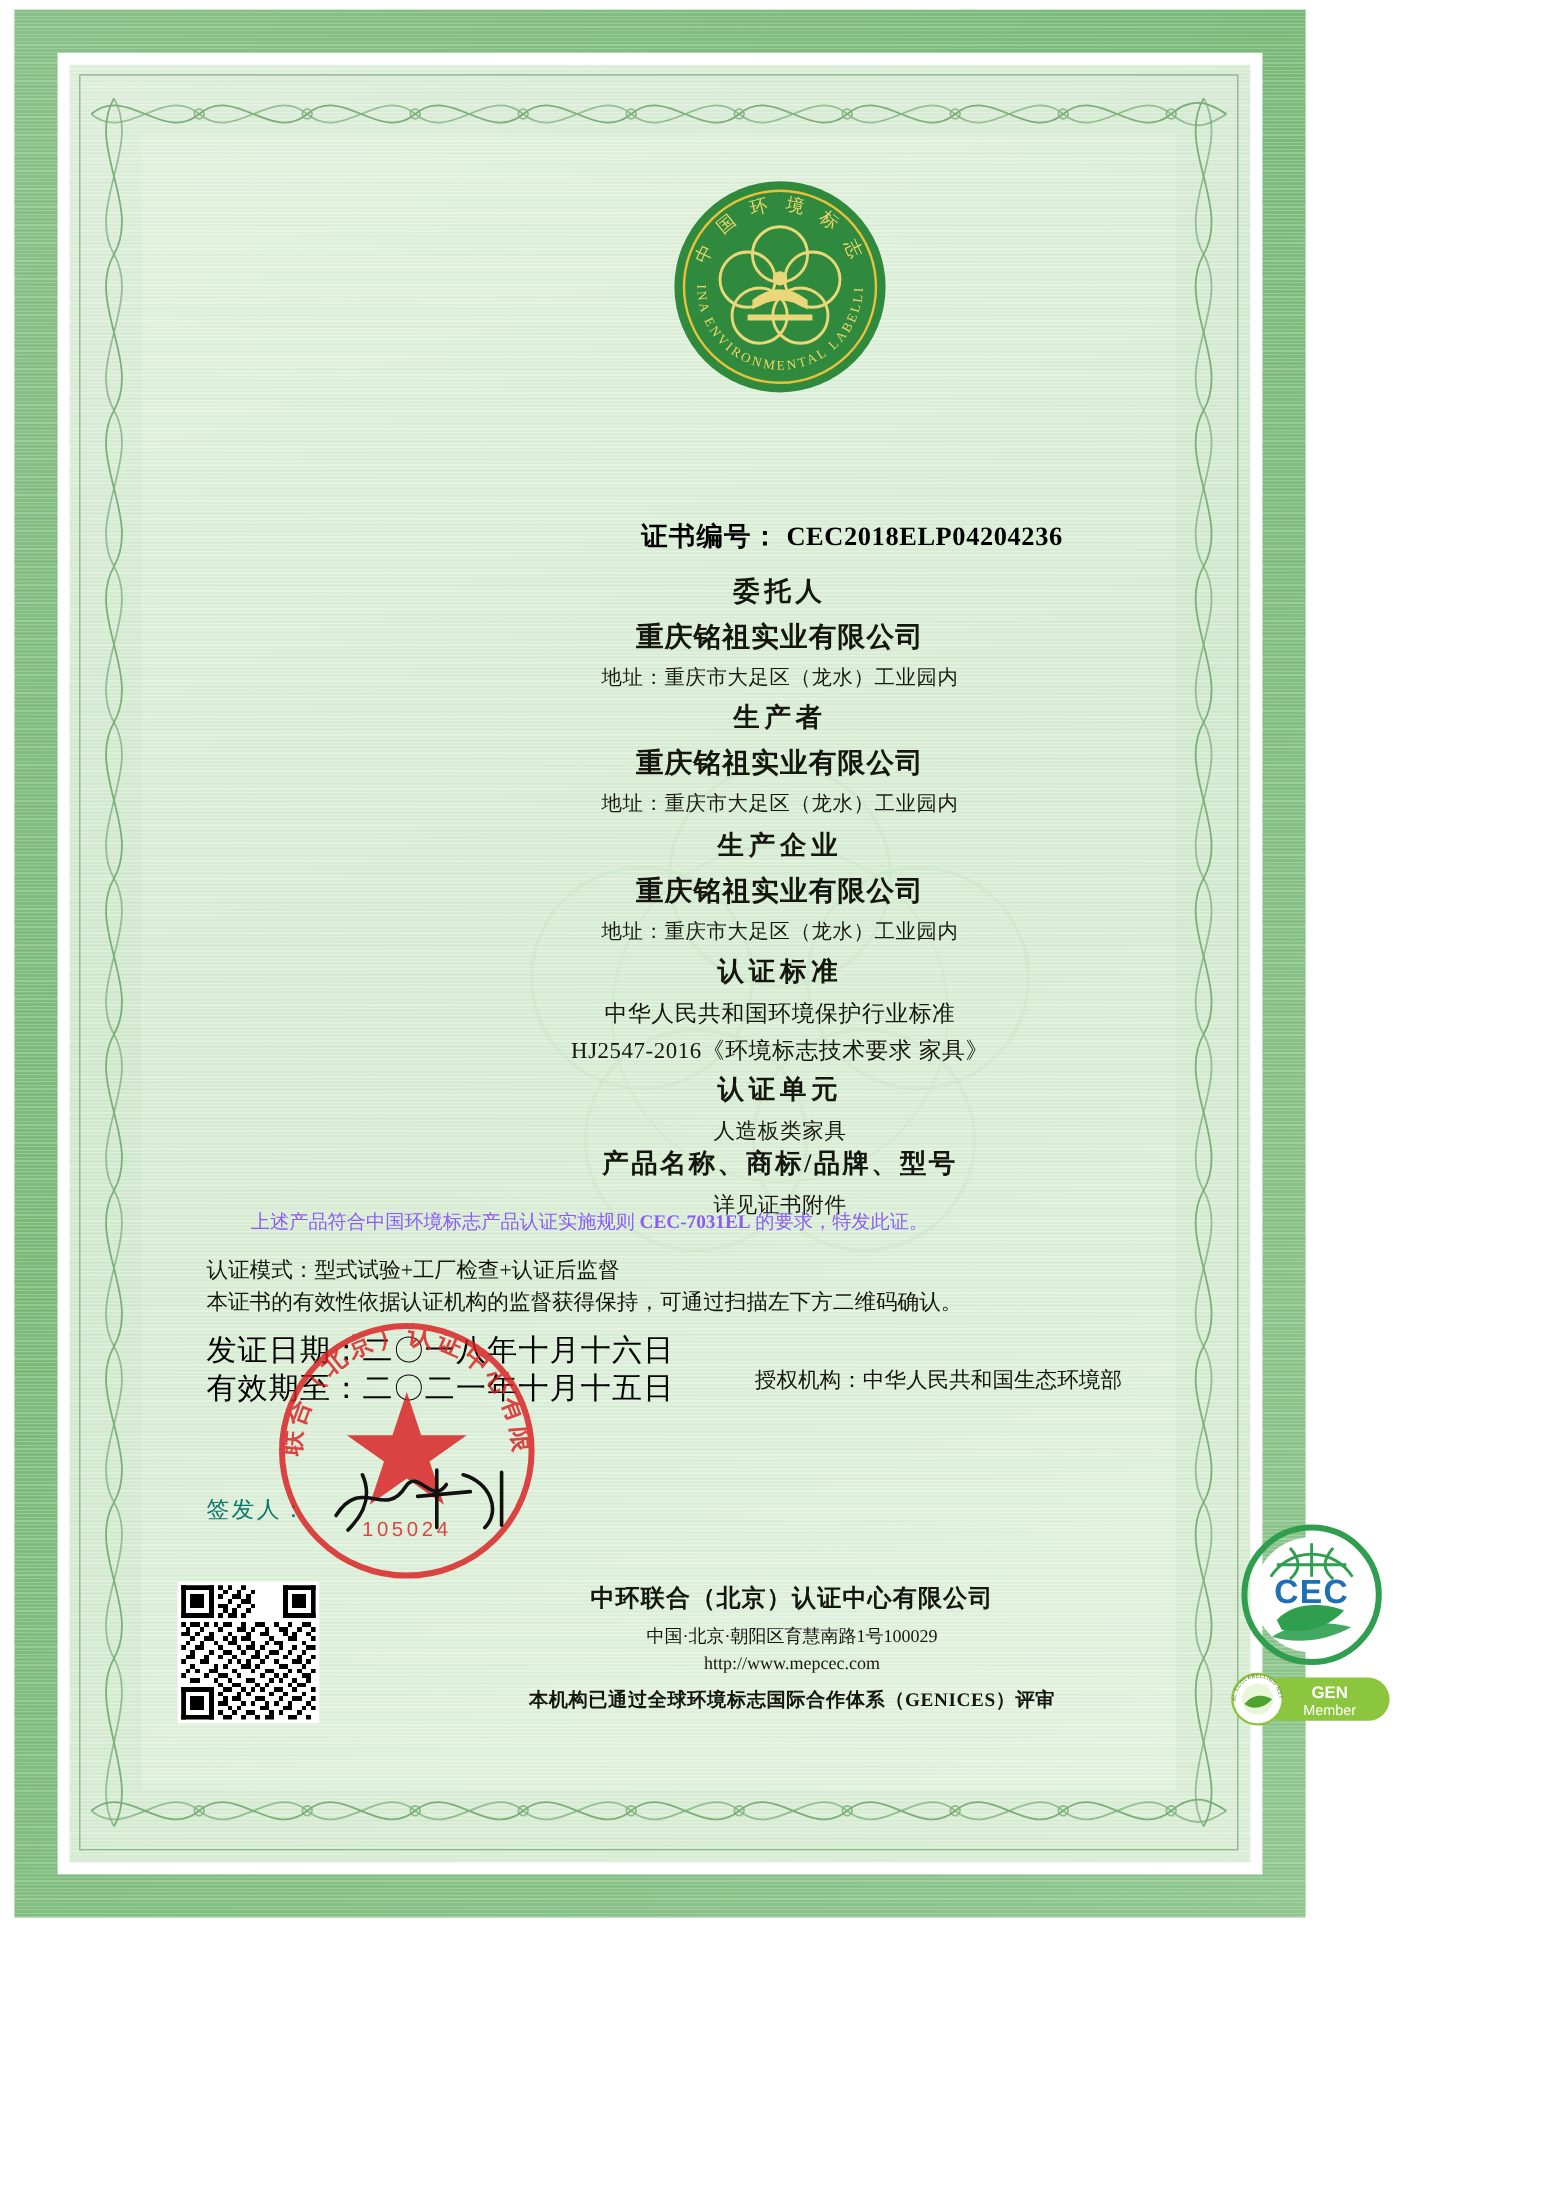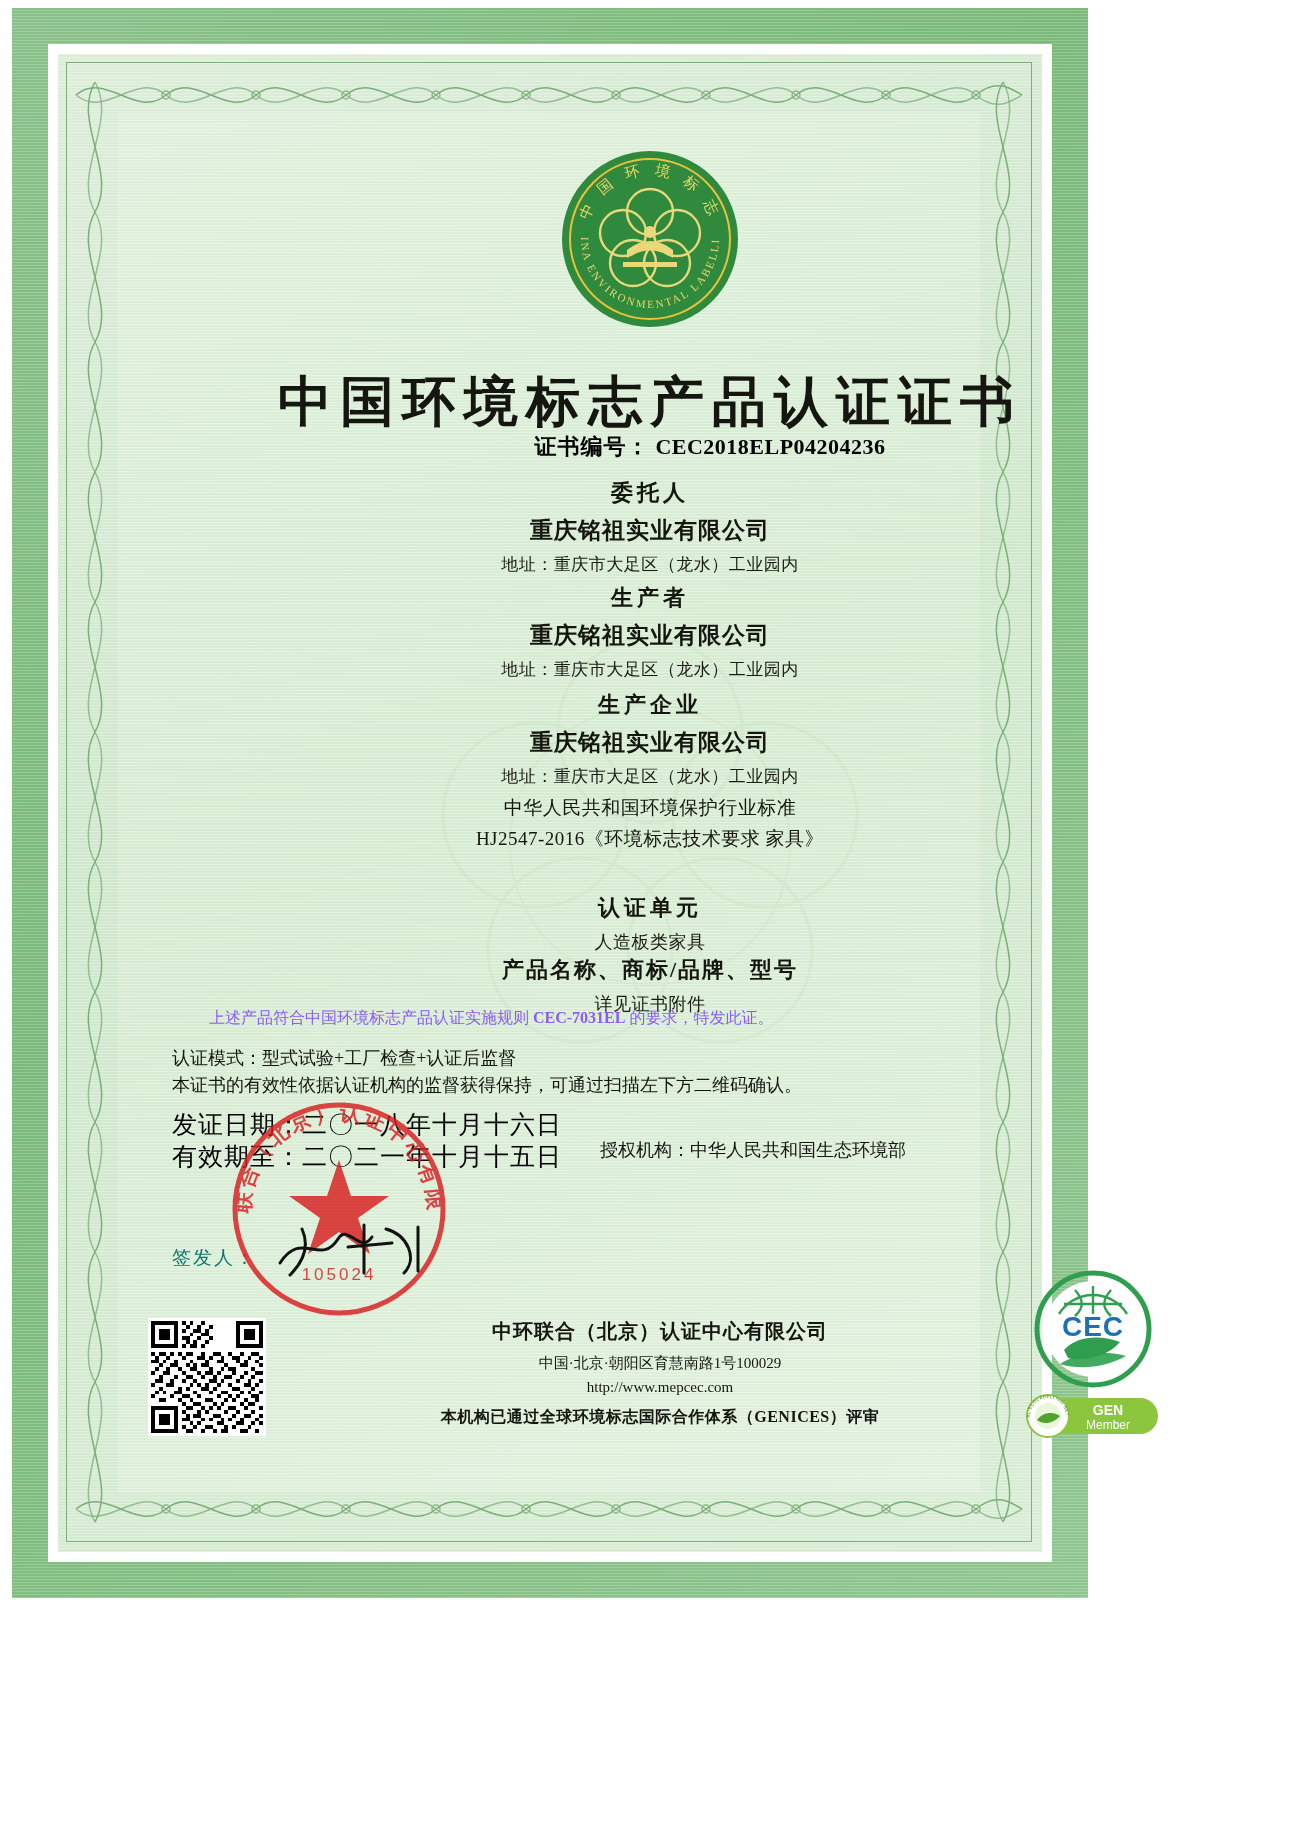--- a/index.html
+++ b/index.html
@@ -195,21 +195,21 @@
     left: 172px;
     font-size: 25px;
     color: #000000;
     letter-spacing: 1px;
   }
   #issue-date { top: 1108px; }
   #expiry-date { top: 1140px; }
 
   #authority {
     position: absolute;
-    left: 600px;
+    left: 629px;
     top: 1138px;
     font-size: 18px;
     color: #14160f;
     text-align: right;
   }
 
   #signer {
     position: absolute;
     left: 172px;
     top: 1245px;
@@ -371,21 +371,20 @@
       <circle cx="72" cy="113" r="23"></circle>
       <circle cx="106" cy="113" r="23"></circle>
     </g>
     <g>
       <path d="M66,100 Q89,82 112,100 L112,108 Q89,93 66,108 Z" fill="#ead77a"></path>
       <circle cx="89" cy="82" r="6" fill="#ead77a"></circle>
       <path d="M62,112 h54 v5 h-54 z" fill="#ead77a"></path>
     </g>
   </svg>
 
-  <div id="main-title">中国环境标志产品认证证书</div>
 
   <div id="cert-number-row">
     <span class="label">证书编号：</span><span class="value">CEC2018ELP04204236</span>
   </div>
 
   <div class="section" style="top:478px;">
     <div class="sec-head">委托人</div>
     <div class="sec-main">重庆铭祖实业有限公司</div>
     <div class="sec-sub">地址：重庆市大足区（龙水）工业园内</div>
   </div>
@@ -396,20 +395,21 @@
     <div class="sec-sub">地址：重庆市大足区（龙水）工业园内</div>
   </div>
 
   <div class="section" style="top:690px;">
     <div class="sec-head">生产企业</div>
     <div class="sec-main">重庆铭祖实业有限公司</div>
     <div class="sec-sub">地址：重庆市大足区（龙水）工业园内</div>
   </div>
 
   <div class="section" style="top:795px;">
+    <div class="sec-head">认证标准</div>
     <div class="sec-mid">中华人民共和国环境保护行业标准</div>
     <div class="sec-mid">HJ2547-2016《环境标志技术要求 家具》</div>
   </div>
 
   <div class="section" style="top:955px;">
     <div class="sec-head" style="letter-spacing:2px;">产品名称、商标/品牌、型号</div>
     <div class="sec-sub" style="font-size:18px;">详见证书附件</div>
   </div>
 
   <div class="section" style="top:893px;">

